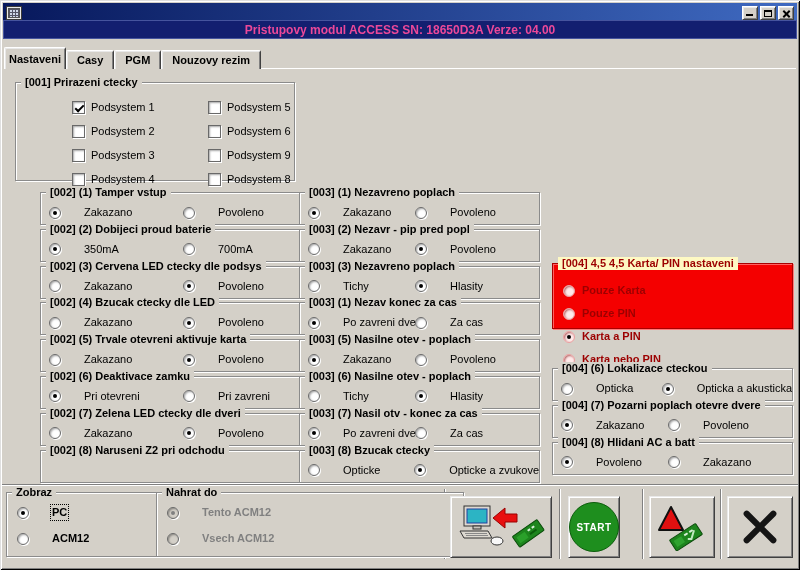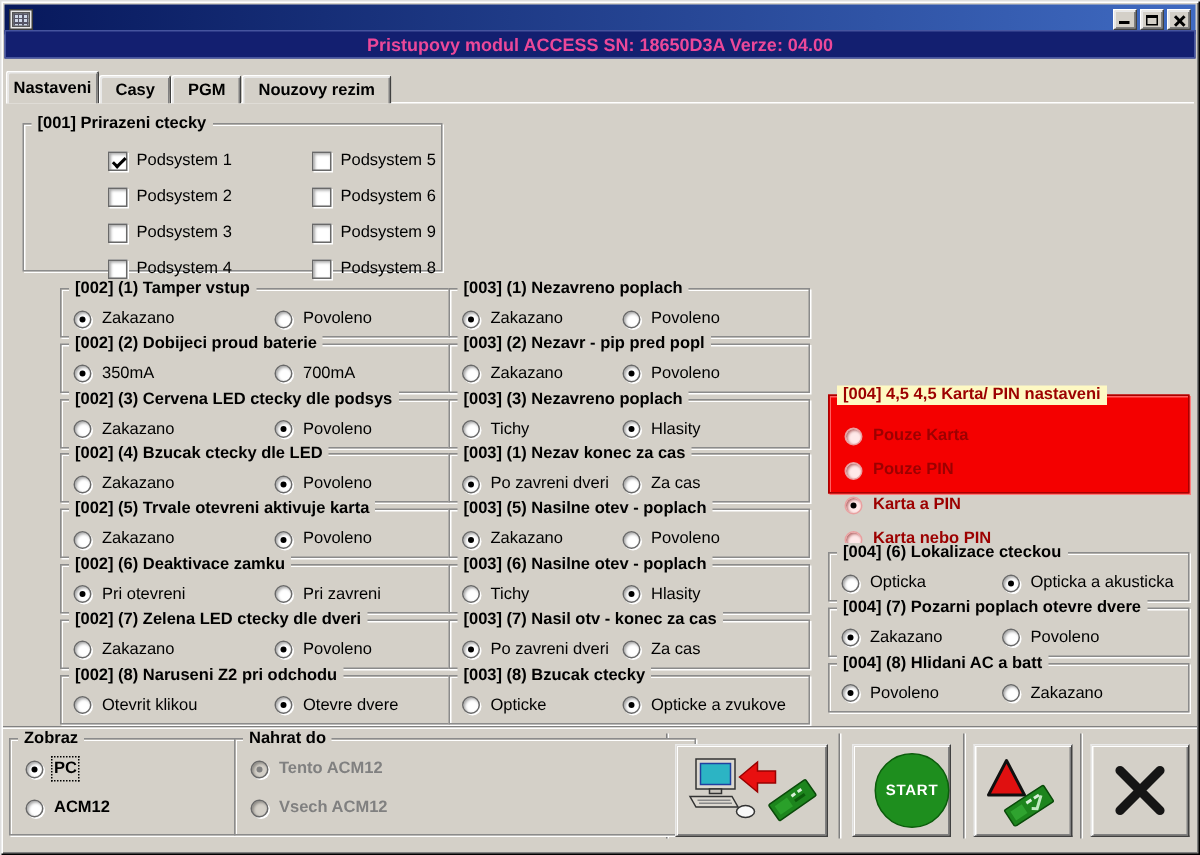--- a/index.html
+++ b/index.html
@@ -39,21 +39,21 @@
     border-left:1px solid #fff;border-top:1px solid #fff;border-right:1px solid #404040;
     border-radius:2px 2px 0 0;box-shadow:inset 1px 1px 0 #e8e8e8, inset -1px 0 0 #808080;}
   .tab.active{height:22px;padding:0 4px;z-index:3;}
   .page-edge{position:absolute;left:4px;top:68px;width:792px;height:1px;background:#fff;z-index:1;}
   
   .grp{position:relative;background:#d4d0c8;border:1px solid #8b8b8b;
     box-shadow:1px 1px 0 #fff, inset 1px 1px 0 #fff;}
   .gtitle{position:absolute;top:-7px;left:5px;background:#d4d0c8;padding:0 4px;
     font-weight:bold;white-space:nowrap;line-height:13px;}
   .opts{display:flex;align-items:center;padding:13px 0 0 8px;}
-  .opt{display:flex;align-items:center;gap:7px;white-space:nowrap;}
+  .opt{display:flex;align-items:center;gap:23px;white-space:nowrap;}
   .radio{width:12px;height:12px;border-radius:50%;background:#fff;border:1px solid #696969;
     box-shadow:inset 1px 1px 2px rgba(0,0,0,.35), 1px 1px 0 #fff;position:relative;flex:none;}
   .radio.sel::after{content:"";position:absolute;left:3px;top:3px;width:4px;height:4px;border-radius:50%;background:#000;}
   
   #grp001{position:absolute;left:15px;top:82px;width:280px;height:99px;}
   .cbgrid{display:grid;grid-auto-flow:column;grid-template-rows:repeat(4,24px);
     grid-template-columns:136px auto;padding:12px 0 0 12px;align-items:center;margin-left:44px;}
   .cb{display:flex;align-items:center;gap:6px;}
   .cbbox{width:13px;height:13px;background:#fff;border:1px solid #696969;
     box-shadow:inset 1px 1px 2px rgba(0,0,0,.35),1px 1px 0 #fff;position:relative;flex:none;}
@@ -86,21 +86,21 @@
   .focus-rect{outline:1px dotted #000;outline-offset:1px;}
   .disabled .olbl{color:#808080;}
   .radio.dis{background:#d4d0c8;}
   .radio.dis.sel::after{background:#808080;}
   
   .pushbtn{position:absolute;top:496px;height:62px;background:#d4d0c8;cursor:pointer;
     border:1px solid;border-color:#e9e9e9 #404040 #404040 #e9e9e9;
     box-shadow:inset 1px 1px 0 #fff, inset -1px -1px 0 #808080;
     display:flex;align-items:center;justify-content:center;}
   #btn-download{left:450px;width:102px;}
-  #btn-start{left:568px;width:66px;justify-content:flex-end;}
+  #btn-start{left:568px;width:52px;}
   #btn-compile{left:649px;width:66px;}
   #btn-close{left:727px;width:66px;}
   .startc{width:50px;height:50px;border-radius:50%;background:#1e8e1e;border:1px solid #0b5c0b;
     color:#fff;font-weight:bold;font-size:10px;letter-spacing:.5px;
     display:flex;align-items:center;justify-content:center;}
   .olbl{line-height:13px;}
 </style>
 </head>
 <body>
 
@@ -254,30 +254,20 @@
             <span class="olbl">Zakazano</span>
           </label>
           <label class="opt on">
             <span class="radio sel"></span>
             <span class="olbl">Povoleno</span>
           </label>
         </div>
       </div>
       <div class="grp">
         <span class="gtitle">[002] (8)  Naruseni Z2 pri odchodu</span>
-        <div class="opts">
-          <label class="opt">
-            <span class="radio"></span>
-            <span class="olbl">Otevrit klikou</span>
-          </label>
-          <label class="opt on">
-            <span class="radio sel"></span>
-            <span class="olbl">Otevre dvere</span>
-          </label>
-        </div>
       </div>
     </div>
   <div class="col col-mid" id="col-mid">
       <div class="grp">
         <span class="gtitle">[003] (1)  Nezavreno poplach</span>
         <div class="opts">
           <label class="opt on">
             <span class="radio sel"></span>
             <span class="olbl">Zakazano</span>
           </label>

